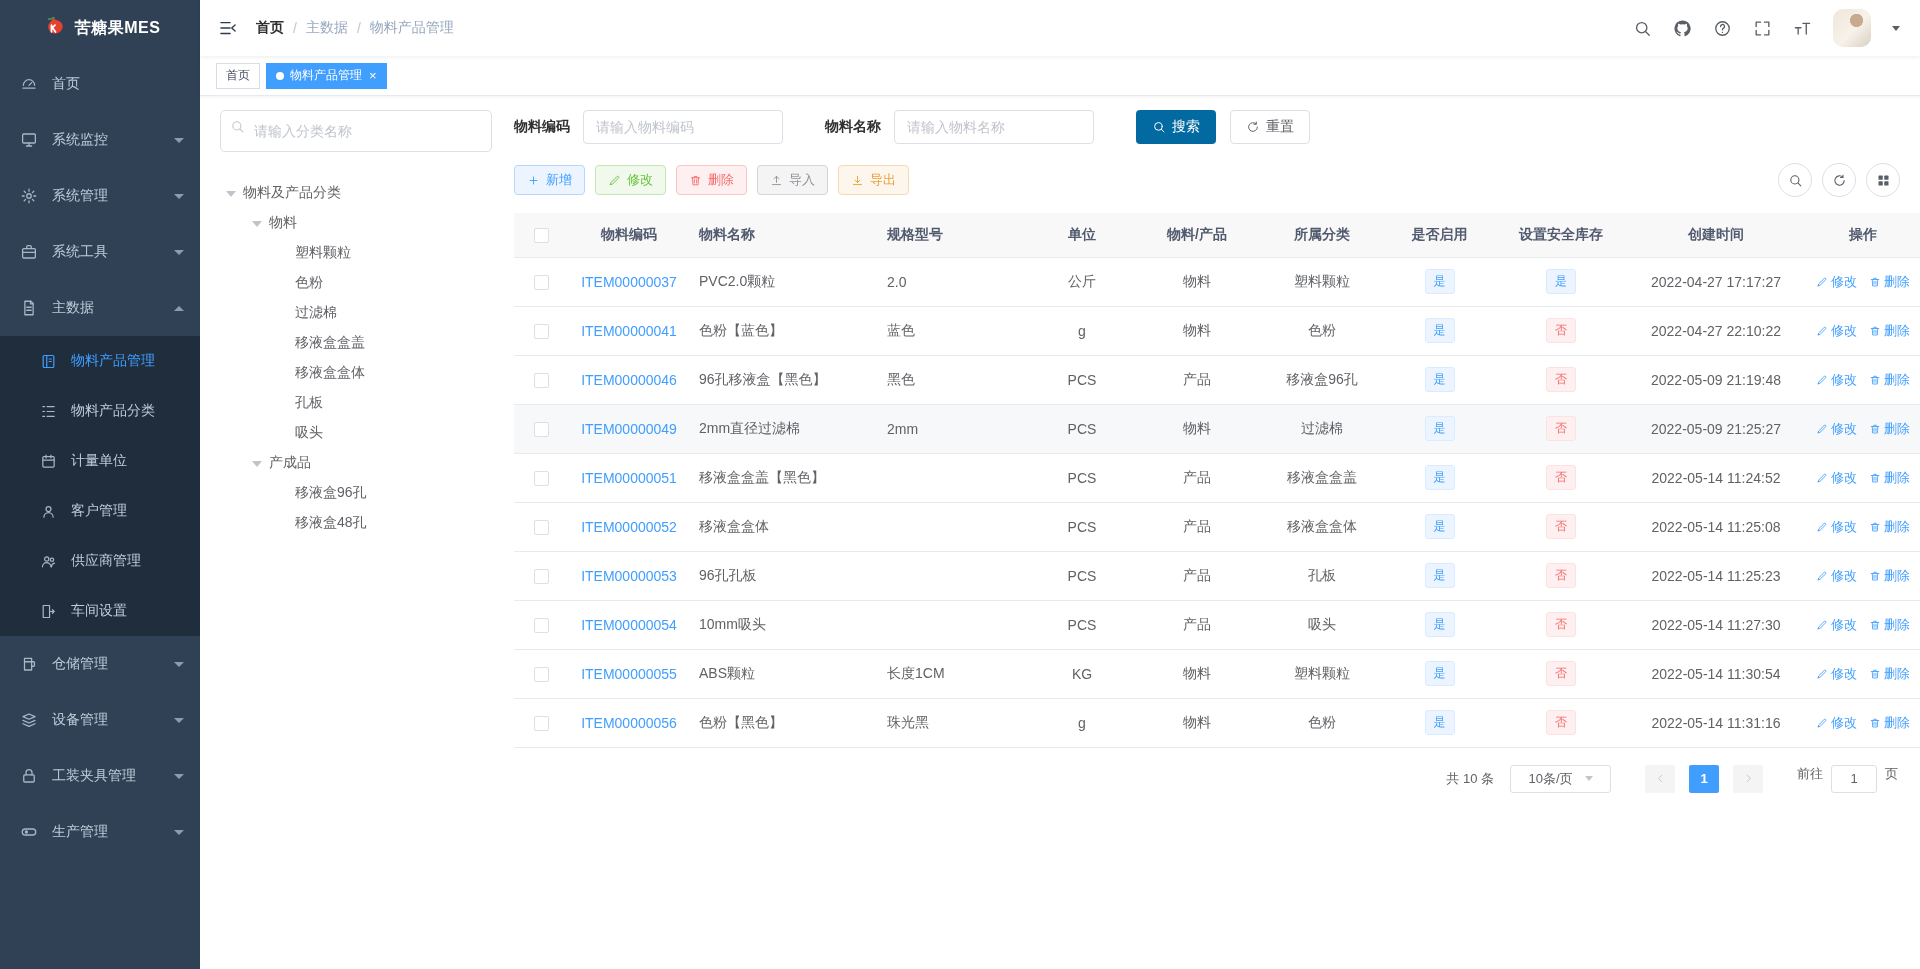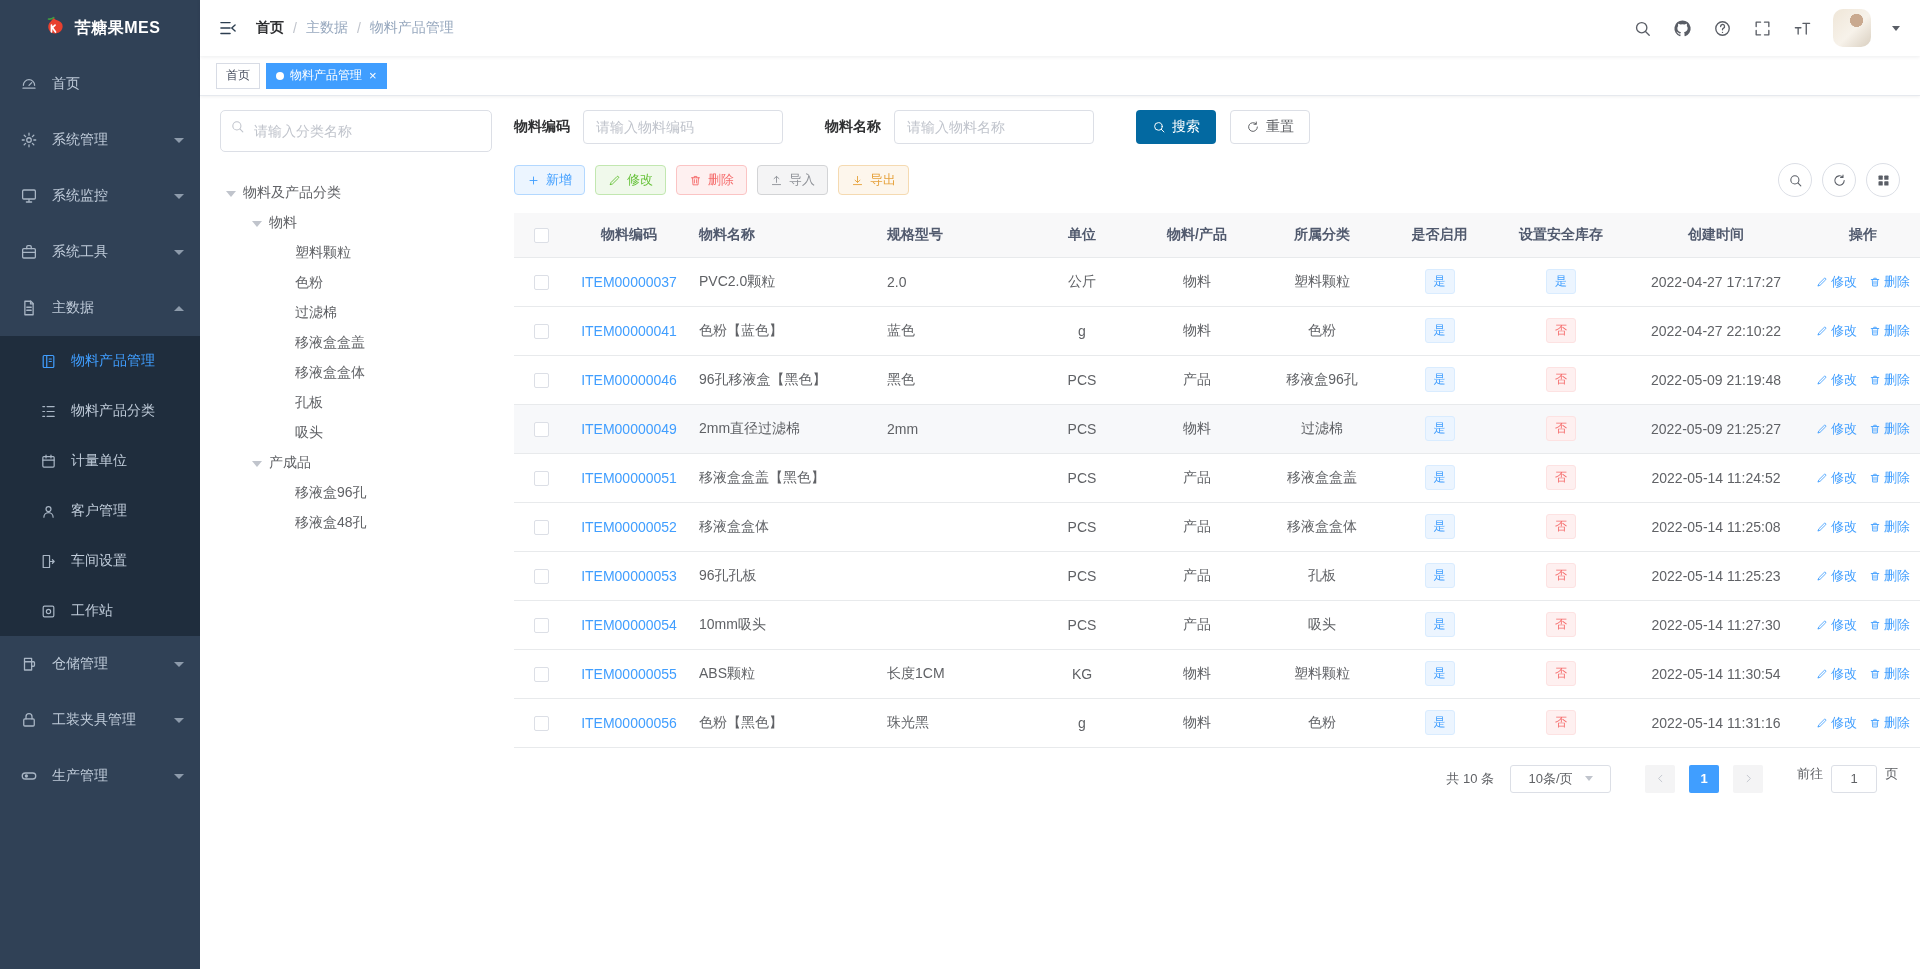--- a/index.html
+++ b/index.html
@@ -136,35 +136,35 @@
               <path d="M4.5 13.8a7.5 7.5 0 1 1 15 0"></path>
               <path d="M12 13.8l3.6-3.6"></path>
               <path d="M4 17.5h16"></path>
             </svg>
           </span>
           <span class="mi-label">首页</span>
         </div>
         <div class="menu-item">
           <span class="mi-icon" style="display: inline-flex;">
             <svg width="18" height="18" viewBox="0 0 24 24" fill="none" stroke="currentColor" stroke-width="1.7" stroke-linecap="round" stroke-linejoin="round">
+              <rect x="3.5" y="4" width="17" height="12" rx="1.5"></rect>
+              <path d="M12 16.5V20M8.5 20h7"></path>
+            </svg>
+          </span>
+          <span class="mi-label">系统监控</span>
+          <span class="mi-arrow down"></span>
+        </div>
+        <div class="menu-item">
+          <span class="mi-icon" style="display: inline-flex;">
+            <svg width="18" height="18" viewBox="0 0 24 24" fill="none" stroke="currentColor" stroke-width="1.7" stroke-linecap="round" stroke-linejoin="round">
               <circle cx="12" cy="12" r="3"></circle>
               <path d="M12 3v2.6M12 18.4V21M3 12h2.6M18.4 12H21M5.6 5.6l1.9 1.9M16.5 16.5l1.9 1.9M18.4 5.6l-1.9 1.9M7.5 16.5l-1.9 1.9"></path>
             </svg>
           </span>
           <span class="mi-label">系统管理</span>
-          <span class="mi-arrow down"></span>
-        </div>
-        <div class="menu-item">
-          <span class="mi-icon" style="display: inline-flex;">
-            <svg width="18" height="18" viewBox="0 0 24 24" fill="none" stroke="currentColor" stroke-width="1.7" stroke-linecap="round" stroke-linejoin="round">
-              <rect x="3.5" y="4" width="17" height="12" rx="1.5"></rect>
-              <path d="M12 16.5V20M8.5 20h7"></path>
-            </svg>
-          </span>
-          <span class="mi-label">系统监控</span>
           <span class="mi-arrow down"></span>
         </div>
         <div class="menu-item">
           <span class="mi-icon" style="display: inline-flex;">
             <svg width="18" height="18" viewBox="0 0 24 24" fill="none" stroke="currentColor" stroke-width="1.7" stroke-linecap="round" stroke-linejoin="round">
               <rect x="3.5" y="7.5" width="17" height="12.5" rx="1.5"></rect>
               <path d="M9 7.5V5a1.5 1.5 0 0 1 1.5-1.5h3A1.5 1.5 0 0 1 15 5v2.5M3.5 12.5h17"></path>
             </svg>
           </span>
           <span class="mi-label">系统工具</span>
@@ -212,44 +212,56 @@
               <svg width="17" height="17" viewBox="0 0 24 24" fill="none" stroke="currentColor" stroke-width="1.7" stroke-linecap="round" stroke-linejoin="round">
                 <circle cx="12" cy="8.5" r="3.5"></circle>
                 <path d="M5.5 20a6.5 6.5 0 0 1 13 0"></path>
               </svg>
             </span>
             <span class="mi-label">客户管理</span>
           </div>
           <div class="menu-item">
             <span class="mi-icon" style="display: inline-flex;">
               <svg width="17" height="17" viewBox="0 0 24 24" fill="none" stroke="currentColor" stroke-width="1.7" stroke-linecap="round" stroke-linejoin="round">
+                <circle cx="9.5" cy="8.5" r="3"></circle>
+                <path d="M3.5 19.5a6 6 0 0 1 12 0"></path>
+                <circle cx="16.9" cy="9.5" r="2.4"></circle>
+                <path d="M16.2 19.5a5.3 5.3 0 0 1 4.3-5.2"></path>
+              </svg>
+            </span>
+            <span class="mi-label">供应商管理</span>
+          </div>
+          <div class="menu-item">
+            <span class="mi-icon" style="display: inline-flex;">
+              <svg width="17" height="17" viewBox="0 0 24 24" fill="none" stroke="currentColor" stroke-width="1.7" stroke-linecap="round" stroke-linejoin="round">
                 <path d="M4.5 3.5h9v17h-9z"></path>
                 <path d="M13.5 12H20M17.5 9.5L20 12l-2.5 2.5"></path>
               </svg>
             </span>
             <span class="mi-label">车间设置</span>
           </div>
-          <div class="menu-item">
-            <span class="mi-icon" style="display: inline-flex;">
-              <svg width="17" height="17" viewBox="0 0 24 24" fill="none" stroke="currentColor" stroke-width="1.7" stroke-linecap="round" stroke-linejoin="round">
-                <rect x="4.5" y="4.5" width="15" height="15" rx="1.8"></rect>
-                <circle cx="12" cy="12" r="3"></circle>
-              </svg>
-            </span>
-            <span class="mi-label">工作站</span>
-          </div>
         </div>
         <div class="menu-item">
           <span class="mi-icon" style="display: inline-flex;">
             <svg width="18" height="18" viewBox="0 0 24 24" fill="none" stroke="currentColor" stroke-width="1.7" stroke-linecap="round" stroke-linejoin="round">
               <path d="M6 4.5h9.5V20H6z"></path>
               <path d="M15.5 9h2.6a1.2 1.2 0 0 1 1.2 1.2v3.6a1.2 1.2 0 0 1-1.2 1.2h-2.6M6 9h9.5"></path>
             </svg>
           </span>
           <span class="mi-label">仓储管理</span>
+          <span class="mi-arrow down"></span>
+        </div>
+        <div class="menu-item">
+          <span class="mi-icon" style="display: inline-flex;">
+            <svg width="18" height="18" viewBox="0 0 24 24" fill="none" stroke="currentColor" stroke-width="1.7" stroke-linecap="round" stroke-linejoin="round">
+              <path d="M4 7.5L12 4l8 3.5L12 11 4 7.5z"></path>
+              <path d="M4 12.5l8 3.5 8-3.5M4 17l8 3.5L20 17"></path>
+            </svg>
+          </span>
+          <span class="mi-label">设备管理</span>
           <span class="mi-arrow down"></span>
         </div>
         <div class="menu-item">
           <span class="mi-icon" style="display: inline-flex;">
             <svg width="18" height="18" viewBox="0 0 24 24" fill="none" stroke="currentColor" stroke-width="1.7" stroke-linecap="round" stroke-linejoin="round">
               <rect x="5" y="10.5" width="14" height="9.5" rx="1.5"></rect>
               <path d="M8 10.5v-3a4 4 0 0 1 8 0v3"></path>
             </svg>
           </span>
           <span class="mi-label">工装夹具管理</span>

